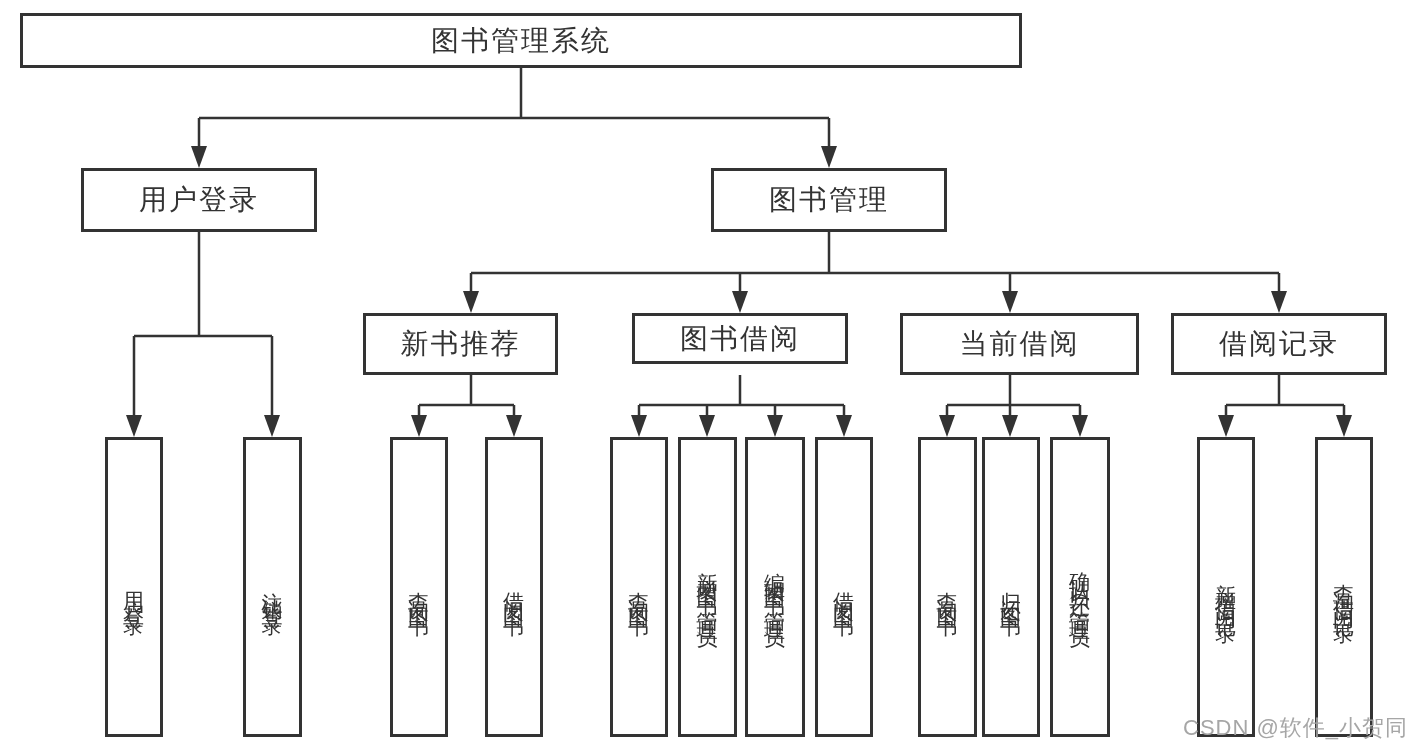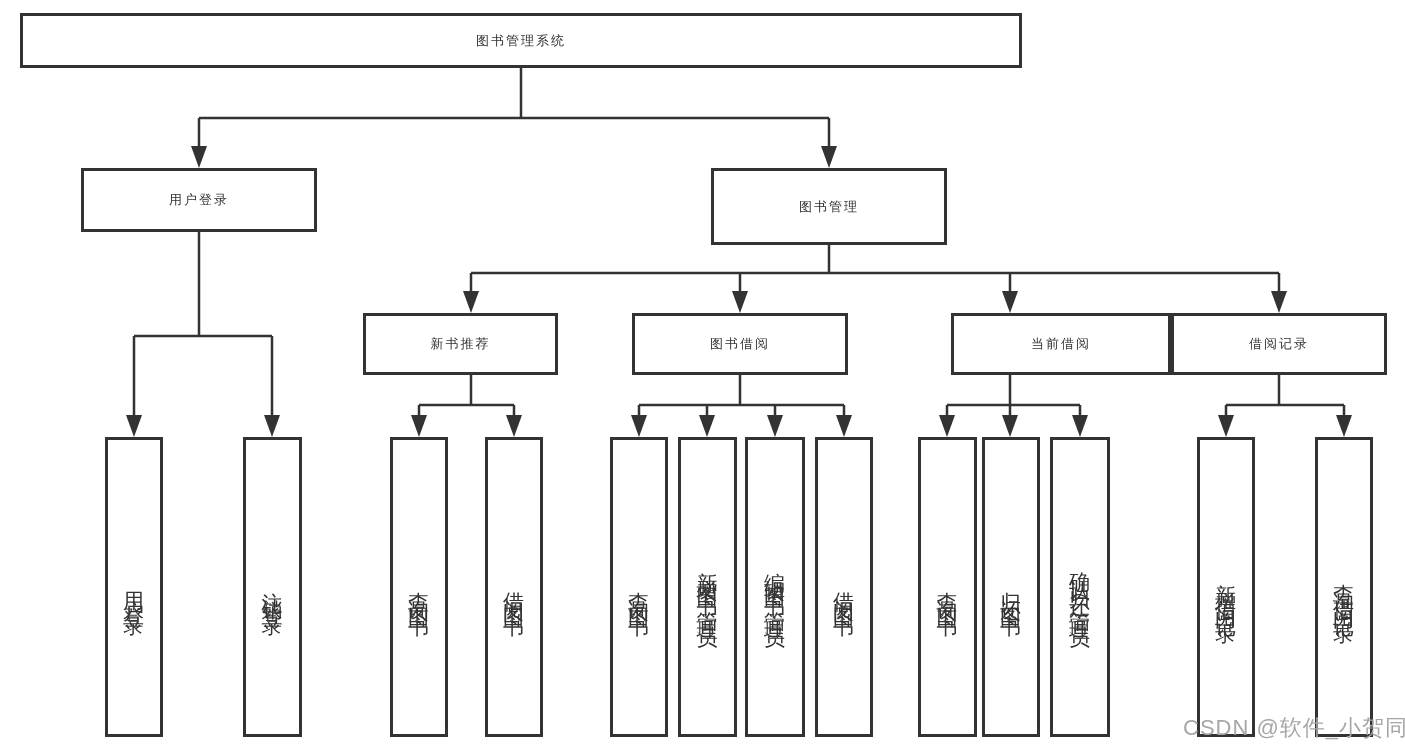--- a/index.html
+++ b/index.html
@@ -14,21 +14,21 @@
     position:absolute;
     box-sizing:border-box;
     border:3px solid #333333;
     background:#ffffff;
     color:#333333;
     display:flex;
     align-items:center;
     justify-content:center;
   }
   .h{
-    font-size:13px;
+    font-size:28px;
     letter-spacing:2px;
     white-space:nowrap;
   }
   .v{
     font-size:21px;
   }
   .v .vtext{
     writing-mode:vertical-rl;
     text-orientation:mixed;
     letter-spacing:8px;
@@ -87,31 +87,31 @@
     </g>
   </svg>
 
   <div class="box h" style="left:20px;top:13px;width:1002px;height:55px;">
     <span>图书管理系统</span>
   </div>
 
   <div class="box h" style="left:81px;top:168px;width:236px;height:64px;">
     <span>用户登录</span>
   </div>
-  <div class="box h" style="left:711px;top:168px;width:236px;height:77px;">
+  <div class="box h" style="left:711px;top:168px;width:236px;height:64px;">
     <span>图书管理</span>
   </div>
 
   <div class="box h" style="left:363px;top:313px;width:195px;height:62px;">
     <span>新书推荐</span>
   </div>
-  <div class="box h" style="left:632px;top:313px;width:216px;height:62px;align-items:center;">
+  <div class="box h" style="left:632px;top:313px;width:216px;height:51px;align-items:center;">
     <span>图书借阅</span>
   </div>
-  <div class="box h" style="left:951px;top:313px;width:220px;height:62px;">
+  <div class="box h" style="left:900px;top:313px;width:239px;height:62px;">
     <span>当前借阅</span>
   </div>
   <div class="box h" style="left:1171px;top:313px;width:216px;height:62px;">
     <span>借阅记录</span>
   </div>
 
   <div class="box v" style="left:105px;top:437px;width:58px;height:300px;">
     <span class="vtext">用户登录</span>
   </div>
   <div class="box v" style="left:243px;top:437px;width:59px;height:300px;">

